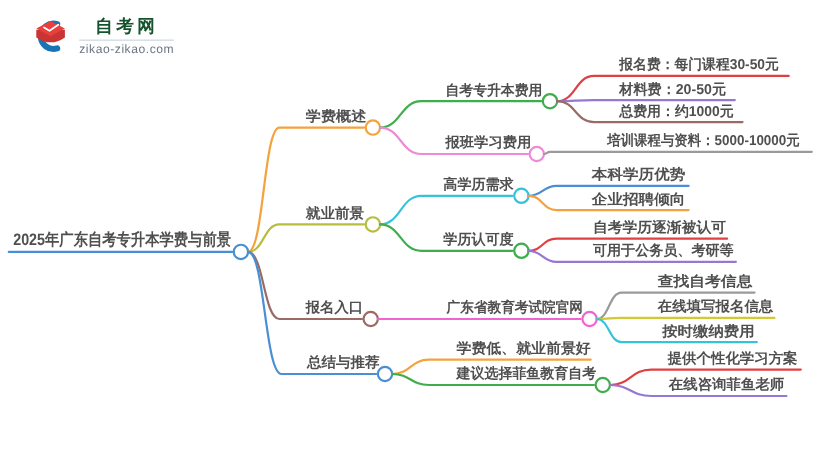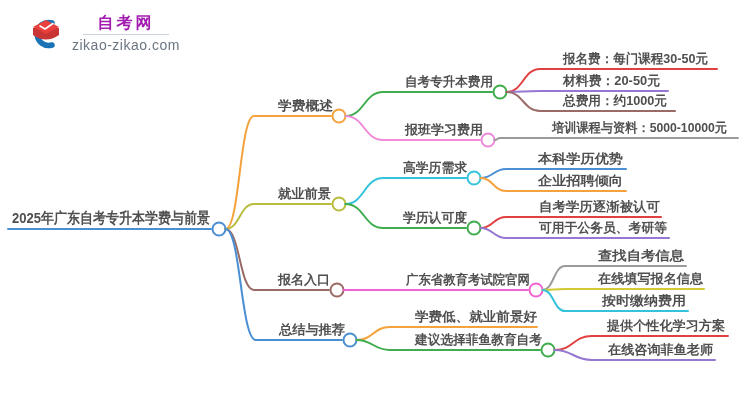--- a/index.html
+++ b/index.html
@@ -4,23 +4,23 @@
 <style>
   html,body{margin:0;padding:0;}
   body{
     width:750px;height:410px;background:#ffffff;overflow:hidden;
     font-family:"Liberation Sans","DejaVu Sans",sans-serif;
     position:relative;
   }
   .logo{position:absolute;left:28px;top:14px;display:flex;align-items:center;gap:8px;}
   .logo-icon{width:36px;height:38px;flex:0 0 auto;}
   .logo-text{display:flex;flex-direction:column;align-items:center;}
-  .logo-title{font-size:16px;font-weight:bold;color:#a21caf;letter-spacing:3px;line-height:18px;}
+  .logo-title{font-size:16px;font-weight:bold;color:#14532d;letter-spacing:3px;line-height:18px;}
   .logo-divider{width:86px;height:1px;background:#c9d2dc;margin:2px 0 2px 0;}
-  .logo-subtitle{font-size:14px;color:#6b7682;letter-spacing:0.5px;}
+  .logo-subtitle{font-size:11px;color:#6b7682;letter-spacing:0.5px;}
   #mindmap-svg{position:absolute;left:0;top:0;}
   #mindmap-svg text{
     fill:#4f4f4f;font-weight:bold;
     font-family:"Liberation Sans","DejaVu Sans",sans-serif;
   }
 </style>
 </head>
 <body>
 
 <div class="logo">

